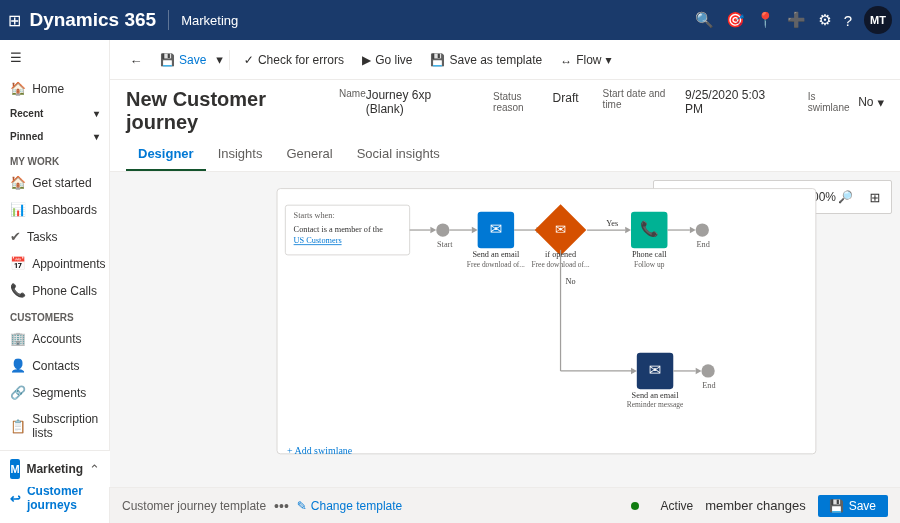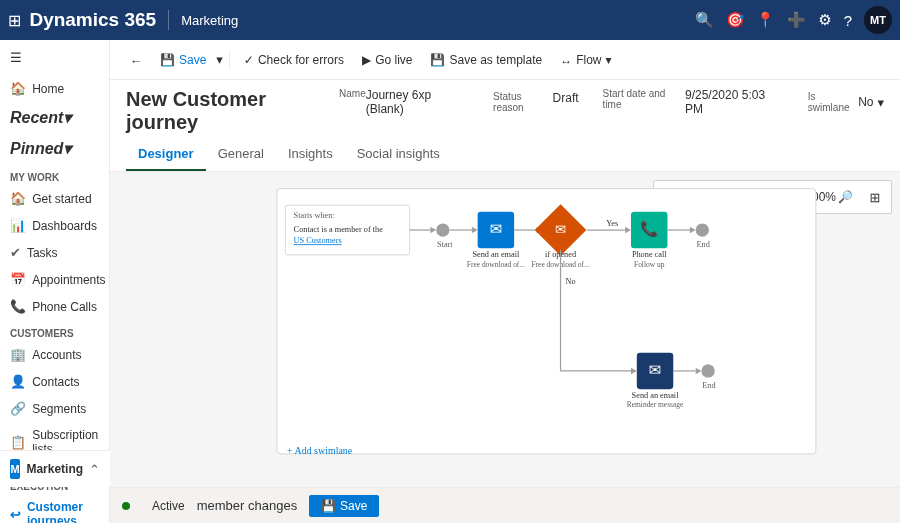--- a/index.html
+++ b/index.html
@@ -26,21 +26,21 @@
     
     .layout { display: flex; height: calc(100vh - 40px); }
 
     
     .sidebar { width: 110px; background: #fff; border-right: 1px solid #edebe9; overflow-y: auto; flex-shrink: 0; }
     .sidebar-section-header { font-size: 10px; color: #605e5c; padding: 8px 10px 2px; font-weight: 600; text-transform: uppercase; }
     .sidebar-item { display: flex; align-items: center; gap: 6px; padding: 6px 10px; cursor: pointer; font-size: 12px; color: #323130; }
     .sidebar-item.active { color: #0078d4; font-weight: 600; }
     .sidebar-item .si-icon { font-size: 13px; color: #605e5c; }
     .sidebar-item.active .si-icon { color: #0078d4; }
-    .sidebar-expand { display: flex; align-items: center; justify-content: flex-start; padding: 6px 10px; cursor: pointer; font-size: 16px; color: #323130; font-weight: 600; font-style: italic; }
+    .sidebar-expand { display: flex; align-items: center; justify-content: space-between; padding: 6px 10px; cursor: pointer; font-size: 10px; color: #323130; font-weight: 600; }
     .sidebar-hamburger { padding: 10px 10px; cursor: pointer; }
 
     
     .main { flex: 1; display: flex; flex-direction: column; overflow: hidden; }
 
     
     .toolbar { height: 40px; border-bottom: 1px solid #edebe9; display: flex; align-items: center; padding: 0 12px; gap: 2px; }
     .toolbar-btn { display: flex; align-items: center; gap: 4px; padding: 4px 8px; border: none; background: transparent; cursor: pointer; font-size: 12px; color: #323130; border-radius: 2px; }
     .toolbar-btn.primary { color: #0078d4; }
     .toolbar-sep { width: 1px; height: 20px; background: #edebe9; margin: 0 4px; }
@@ -228,22 +228,22 @@
             <div class="meta-dropdown">
               <span class="meta-value">No</span>
               <span>▾</span>
             </div>
           </div>
         </div>
       </div>
 
       <div class="tabs">
         <div class="tab active">Designer</div>
+        <div class="tab">Insights</div>
         <div class="tab">General</div>
-        <div class="tab">Insights</div>
         <div class="tab">Social insights</div>
       </div>
     </div>
 
     <div class="canvas-area">
 
       <div class="canvas-toolbar">
         <div class="canvas-tool" title="Undo">↩</div>
         <div class="canvas-tool" title="Redo">↪</div>
         <div class="canvas-tool" title="Fit">⛶</div>
@@ -318,20 +318,28 @@
         <polygon points="625,236 632,240 625,244" fill="#a19f9d"></polygon>
 
         <circle cx="640" cy="240" r="8" fill="#a19f9d"></circle>
         <text x="633" y="260" font-family="Segoe UI" font-size="10" fill="#605e5c">End</text>
 
         <text x="132" y="340" font-family="Segoe UI" font-size="12" fill="#0078d4" cursor="pointer">+ Add swimlane</text>
       </svg>
     </div>
 
     <div class="footer">
+      <div class="footer-left">
+        <span>Customer journey template</span>
+        <span class="footer-dots">•••</span>
+        <div class="footer-change-link">
+          <span>✎</span>
+          <span>Change template</span>
+        </div>
+      </div>
       <div class="footer-right">
         <div class="footer-status">
           <div class="status-dot"></div>
           <span>Active</span>
         </div>
         <span>member changes</span>
         <button class="footer-save-btn">
           <span>💾</span>
           <span>Save</span>
         </button>

